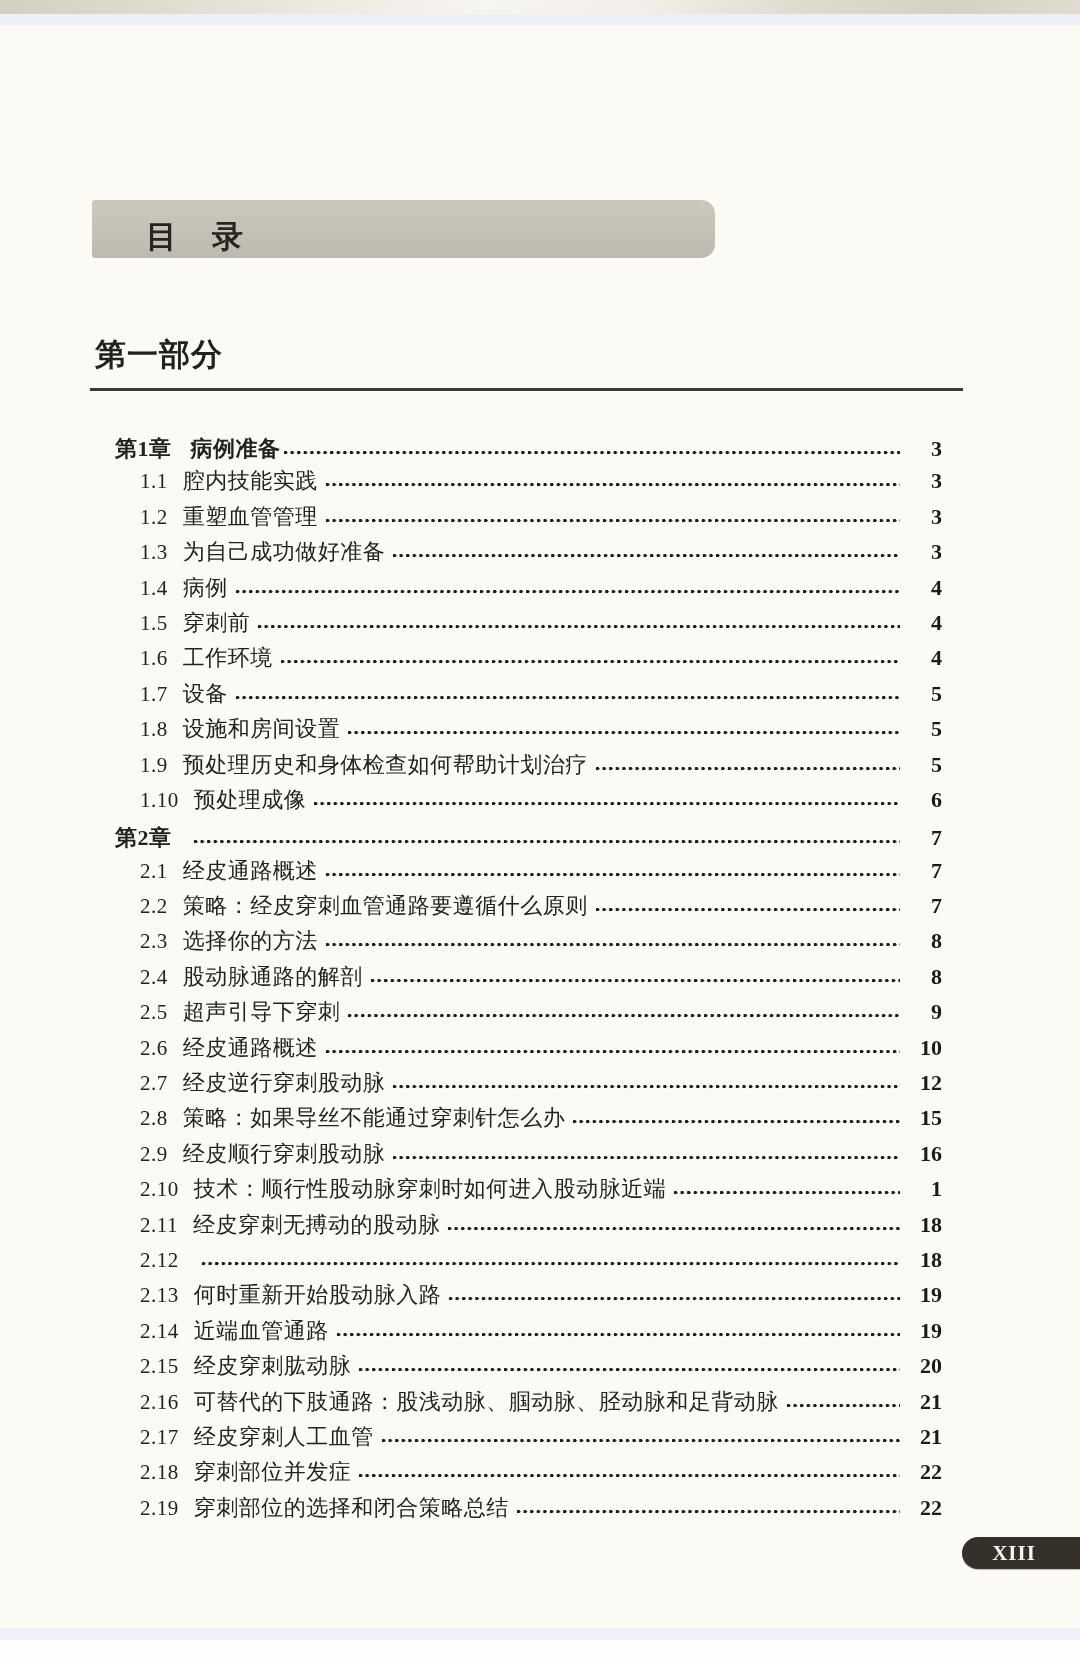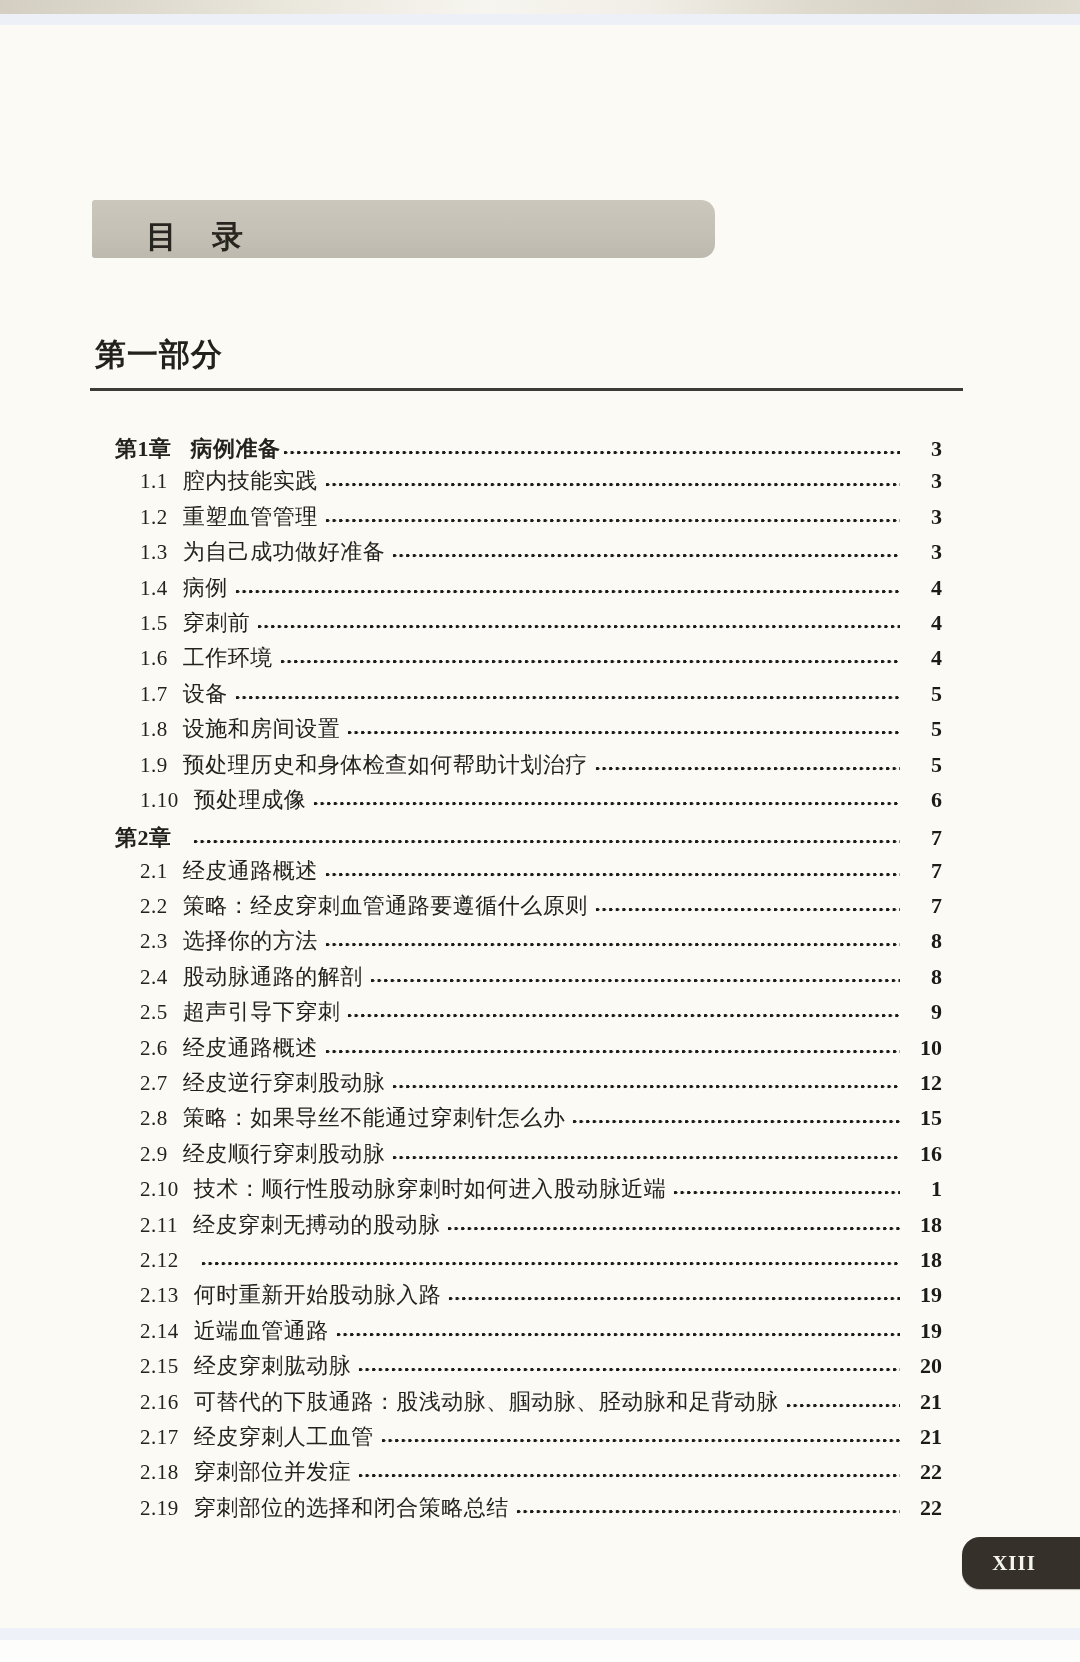--- a/index.html
+++ b/index.html
@@ -76,21 +76,21 @@
     flex:none;min-width:34px;text-align:right;
     font-family:"Liberation Serif","DejaVu Serif",serif;
     font-weight:bold;font-size:22px;color:#1d1b17;
   }
   .toc-row.chapter{font-weight:bold;padding-left:25px;}
   .toc-row.chapter .toc-num{font-size:22px;margin-right:19px;font-weight:bold;}
   .toc-row.chapter .toc-leader{margin-left:2px;}
   .toc-row.section{padding-left:50px;justify-content:center;}
   
   .folio-badge{
-    position:absolute;left:962px;top:1537px;width:118px;height:52px;
+    position:absolute;left:962px;top:1537px;width:118px;height:32px;
     background:#35302a;border-radius:18px 0 0 18px;
     display:flex;align-items:center;justify-content:center;
     padding-right:14px;box-sizing:border-box;
     box-shadow:0 1px 1px rgba(0,0,0,.25);
   }
   .folio-badge .folio-text{
     font-family:"Liberation Serif","DejaVu Serif",serif;
     font-weight:bold;font-size:21px;color:#f6f4ee;letter-spacing:1px;
   }
 </style>

